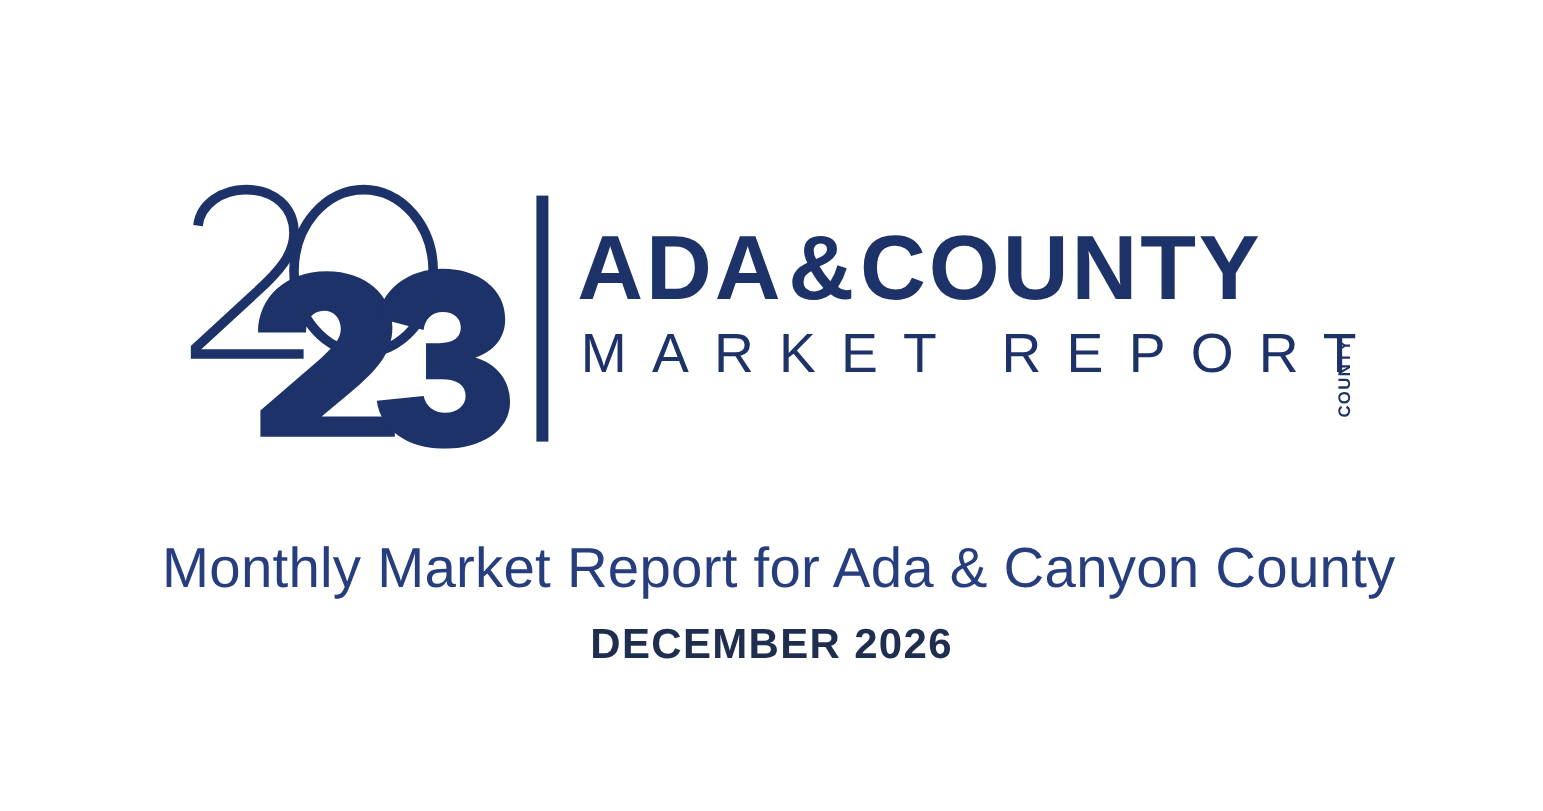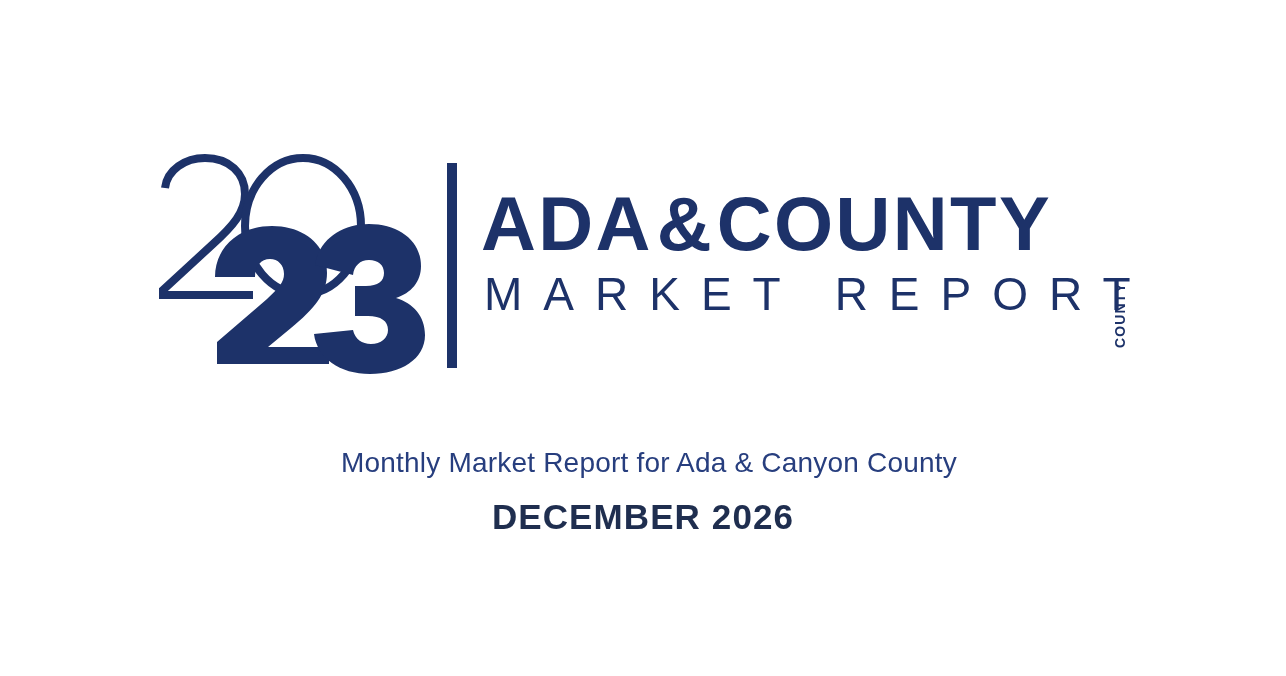--- a/index.html
+++ b/index.html
@@ -111,21 +111,21 @@
   
   .subtitle-block {
     position: absolute;
     left: 0;
     top: 448px;
     width: 1286px;
     text-align: center;
   }
   .report-scope {
     font-family: "Liberation Sans", sans-serif;
-    font-size: 28px;
+    font-size: 47px;
     font-weight: normal;
     letter-spacing: 0.2px;
     color: #273e7e;
     line-height: 1.05;
     margin: 0;
     white-space: nowrap;
     padding-left: 12px;
   }
   .report-period {
     font-family: "Liberation Sans", sans-serif;

